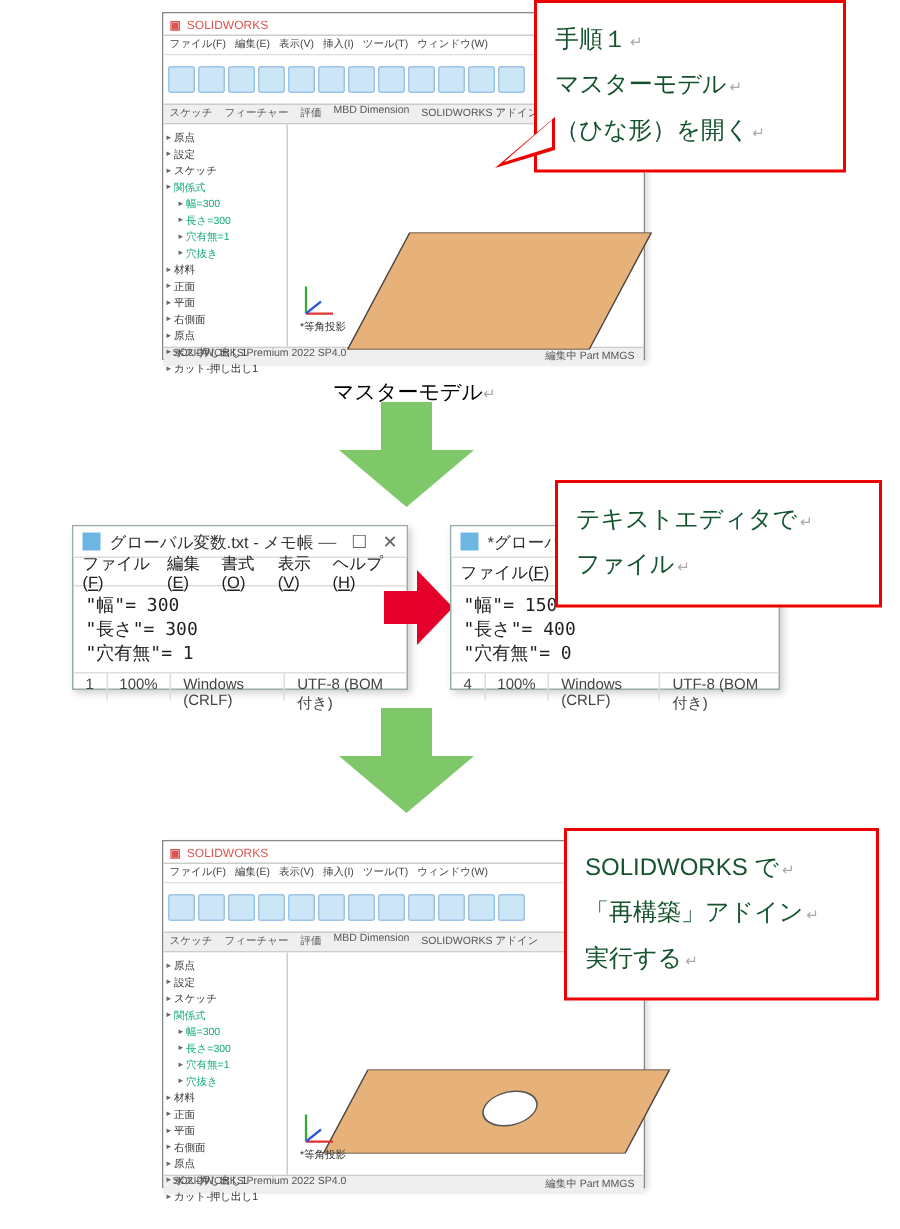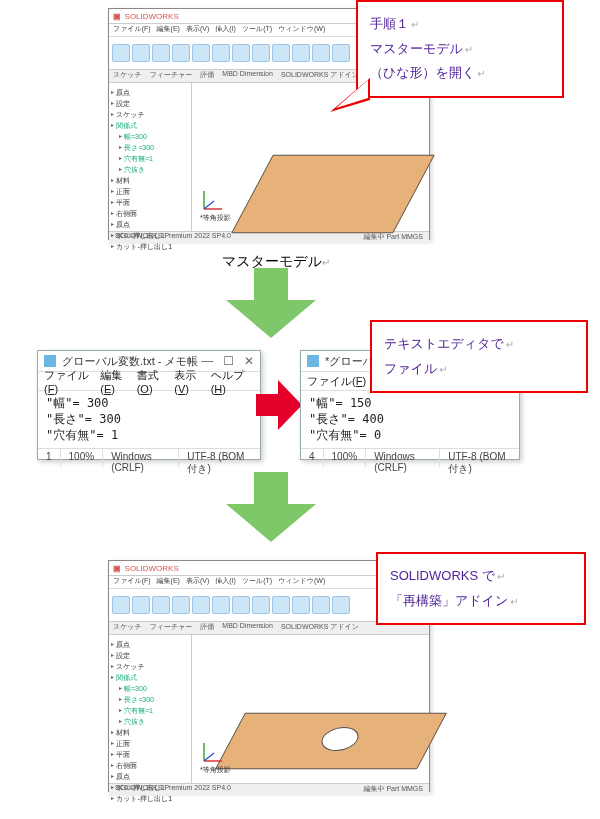--- a/index.html
+++ b/index.html
@@ -18,21 +18,21 @@
   .sw-tree .nd::before{content:"▸";font-size:6px;color:#666}
   .sw-tree .k{color:#1a7;}
   .sw-view{flex:1;position:relative;background:#fff}
   .triad{position:absolute;left:8px;bottom:8px;font-size:7px;color:#d33}
   .triad svg{display:block}
   .sw-status{height:12px;background:#efefef;border-top:1px solid #ccc;font-size:7px;display:flex;justify-content:space-between;padding:0 6px;color:#555}
   
   .plate{position:absolute;background:#e6b27a;border:1px solid #444;transform:skewX(-28deg) scaleY(.55)}
   .hole{position:absolute;background:#fff;border:1px solid #555;border-radius:50%}
   
-  .callout{position:absolute;border:2px solid #e00;background:#fff;padding:10px 12px;font-size:13px;line-height:1.9;color:#4c1d95}
+  .callout{position:absolute;border:2px solid #e00;background:#fff;padding:10px 12px;font-size:16px;line-height:1.9;color:#14532d}
   .callout div::after{content:"↵";color:#aaa;font-size:10px;margin-left:2px}
   
   .np{position:absolute;border:1px solid #9aa;background:#fff;box-shadow:2px 2px 5px rgba(0,0,0,.2)}
   .np-title{height:20px;background:#fff;display:flex;align-items:center;padding:0 6px;font-size:11px;color:#333;border-bottom:1px solid #ddd}
   .np-title .ni{width:12px;height:12px;background:#6cb6e4;margin-right:6px}
   .np-title .wc{margin-left:auto;display:flex;gap:10px;color:#666;font-size:12px}
   .np-menu{height:18px;border-bottom:1px solid #ddd;display:flex;gap:4px;align-items:center;font-size:11px;padding:0 6px;color:#222}
   .np-menu span u{text-decoration:underline}
   .np-body{padding:4px 8px;font-size:12px;line-height:1.35;font-family:"MS Gothic","Consolas",monospace;white-space:pre}
   .np-status{height:18px;border-top:1px solid #ddd;display:flex;font-size:10px;color:#444}
@@ -155,21 +155,21 @@
   </div>
   <svg style="position:absolute;left:330px;top:78px" width="40" height="40">
       <polygon points="40,0 40,22 0,34" fill="#e00"></polygon>
       <polygon points="38,2 38,20 6,30" fill="#fff"></polygon>
     </svg>
 
   <svg class="arrow" style="left:226px;top:268px" width="90" height="70">
     <polygon points="28,0 62,0 62,32 90,32 45,70 0,32 28,32" fill="#7fc86a"></polygon>
   </svg>
 
-  <div class="np" style="left:37px;top:350px;width:222px;height:108px">
+  <div class="np" style="left:48px;top:350px;width:222px;height:108px">
     <div class="np-title">
       <span class="ni"></span>
       <span>グローバル変数.txt - メモ帳</span>
       <span class="wc">
           <span>—</span>
           <span>☐</span>
           <span>✕</span>
         </span>
     </div>
     <div class="np-menu">
@@ -321,15 +321,16 @@
     </div>
     <div class="sw-status">
       <span>SOLIDWORKS Premium 2022 SP4.0</span>
       <span>編集中 Part        MMGS</span>
     </div>
   </div>
 
   <div class="callout" style="left:376px;top:552px;width:182px">
     <div>SOLIDWORKS で</div>
     <div>「再構築」アドイン</div>
+    <div>実行する</div>
   </div>
 
 </div>
 
 </body></html>

